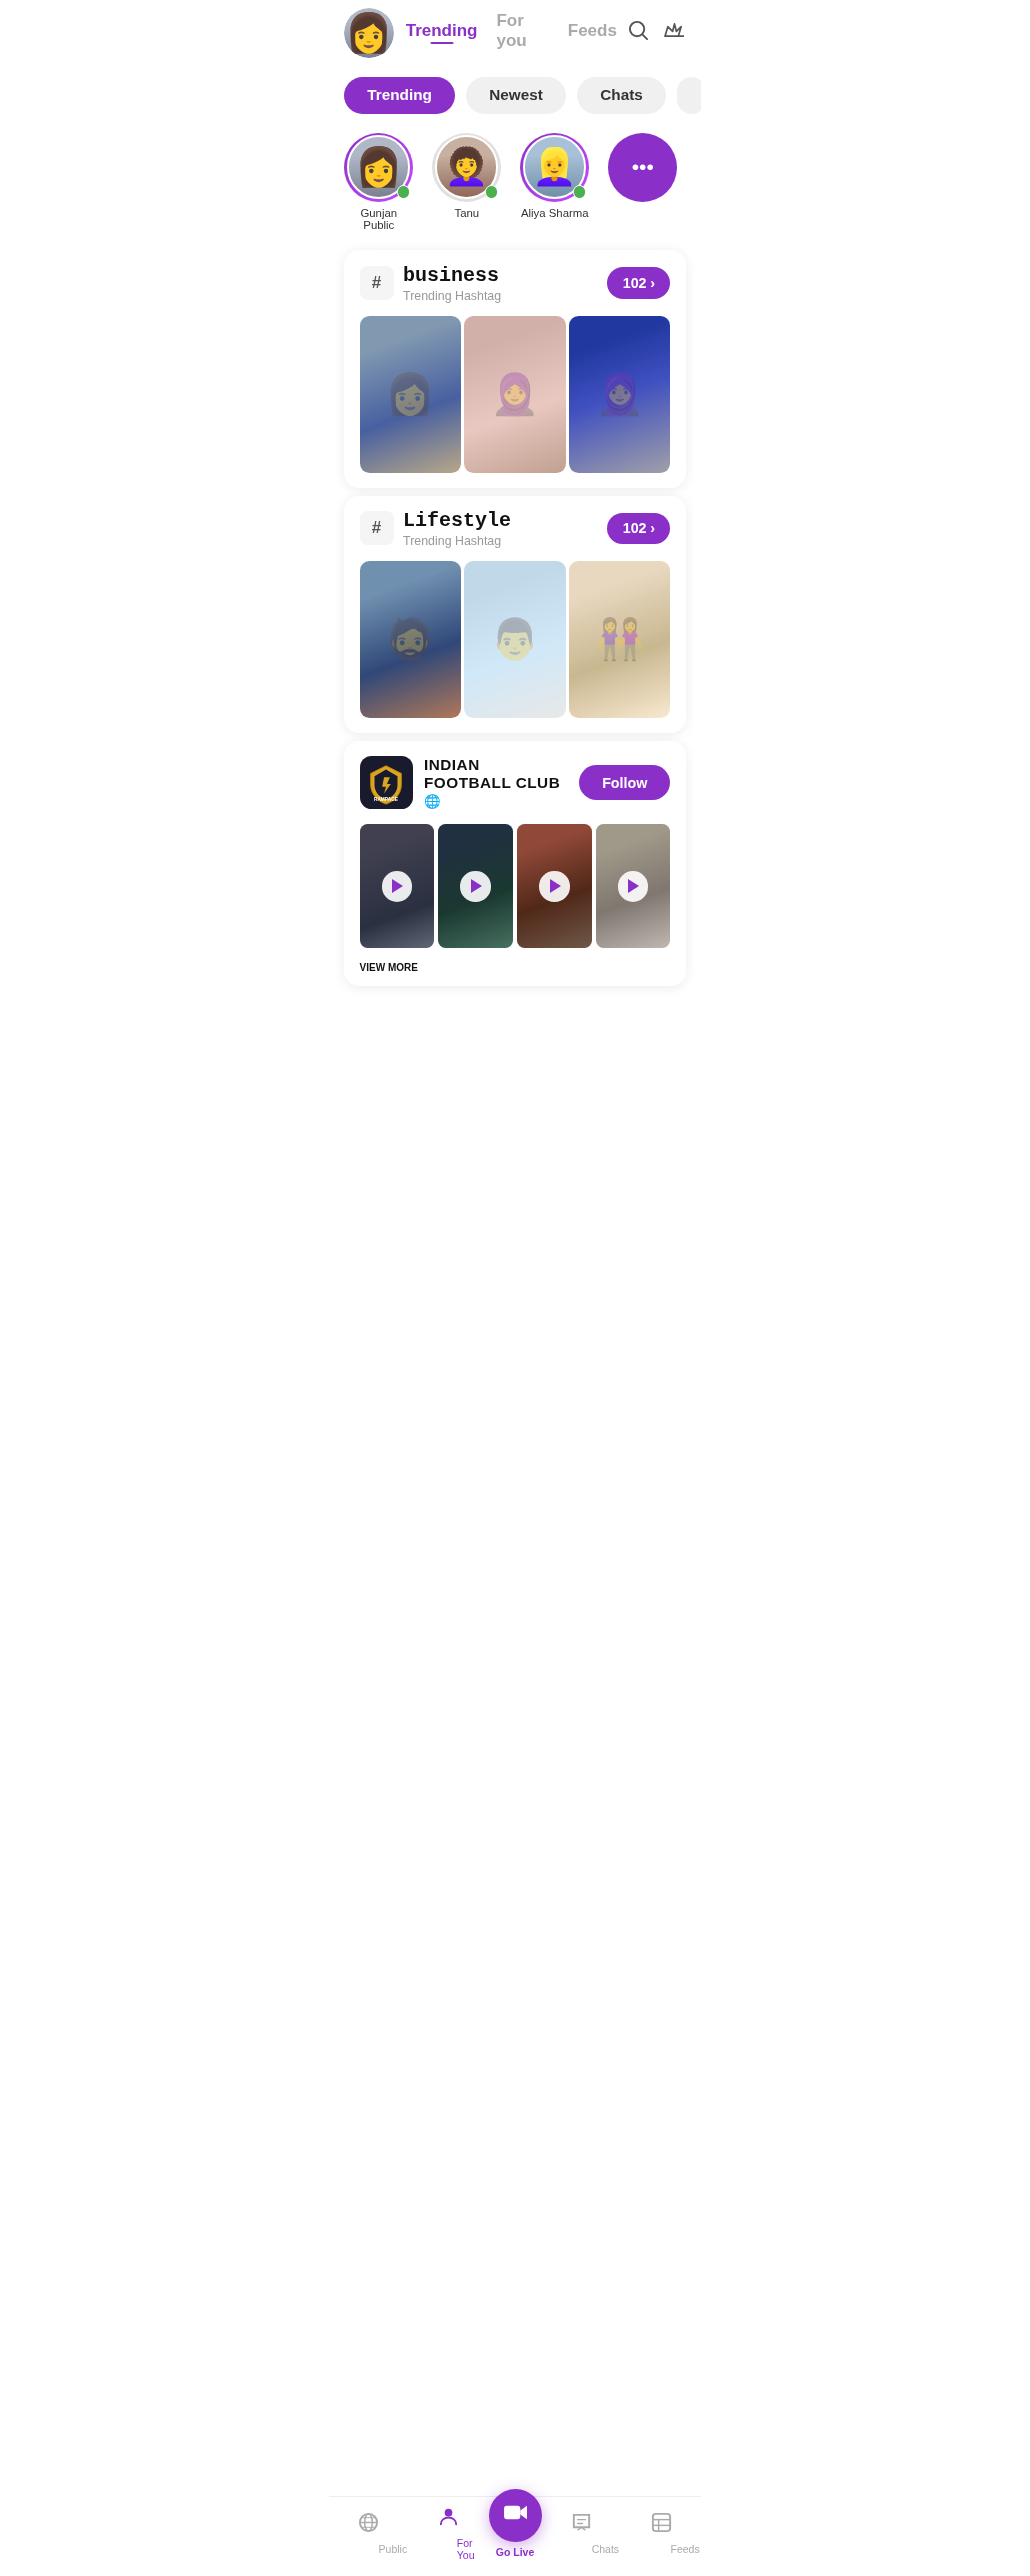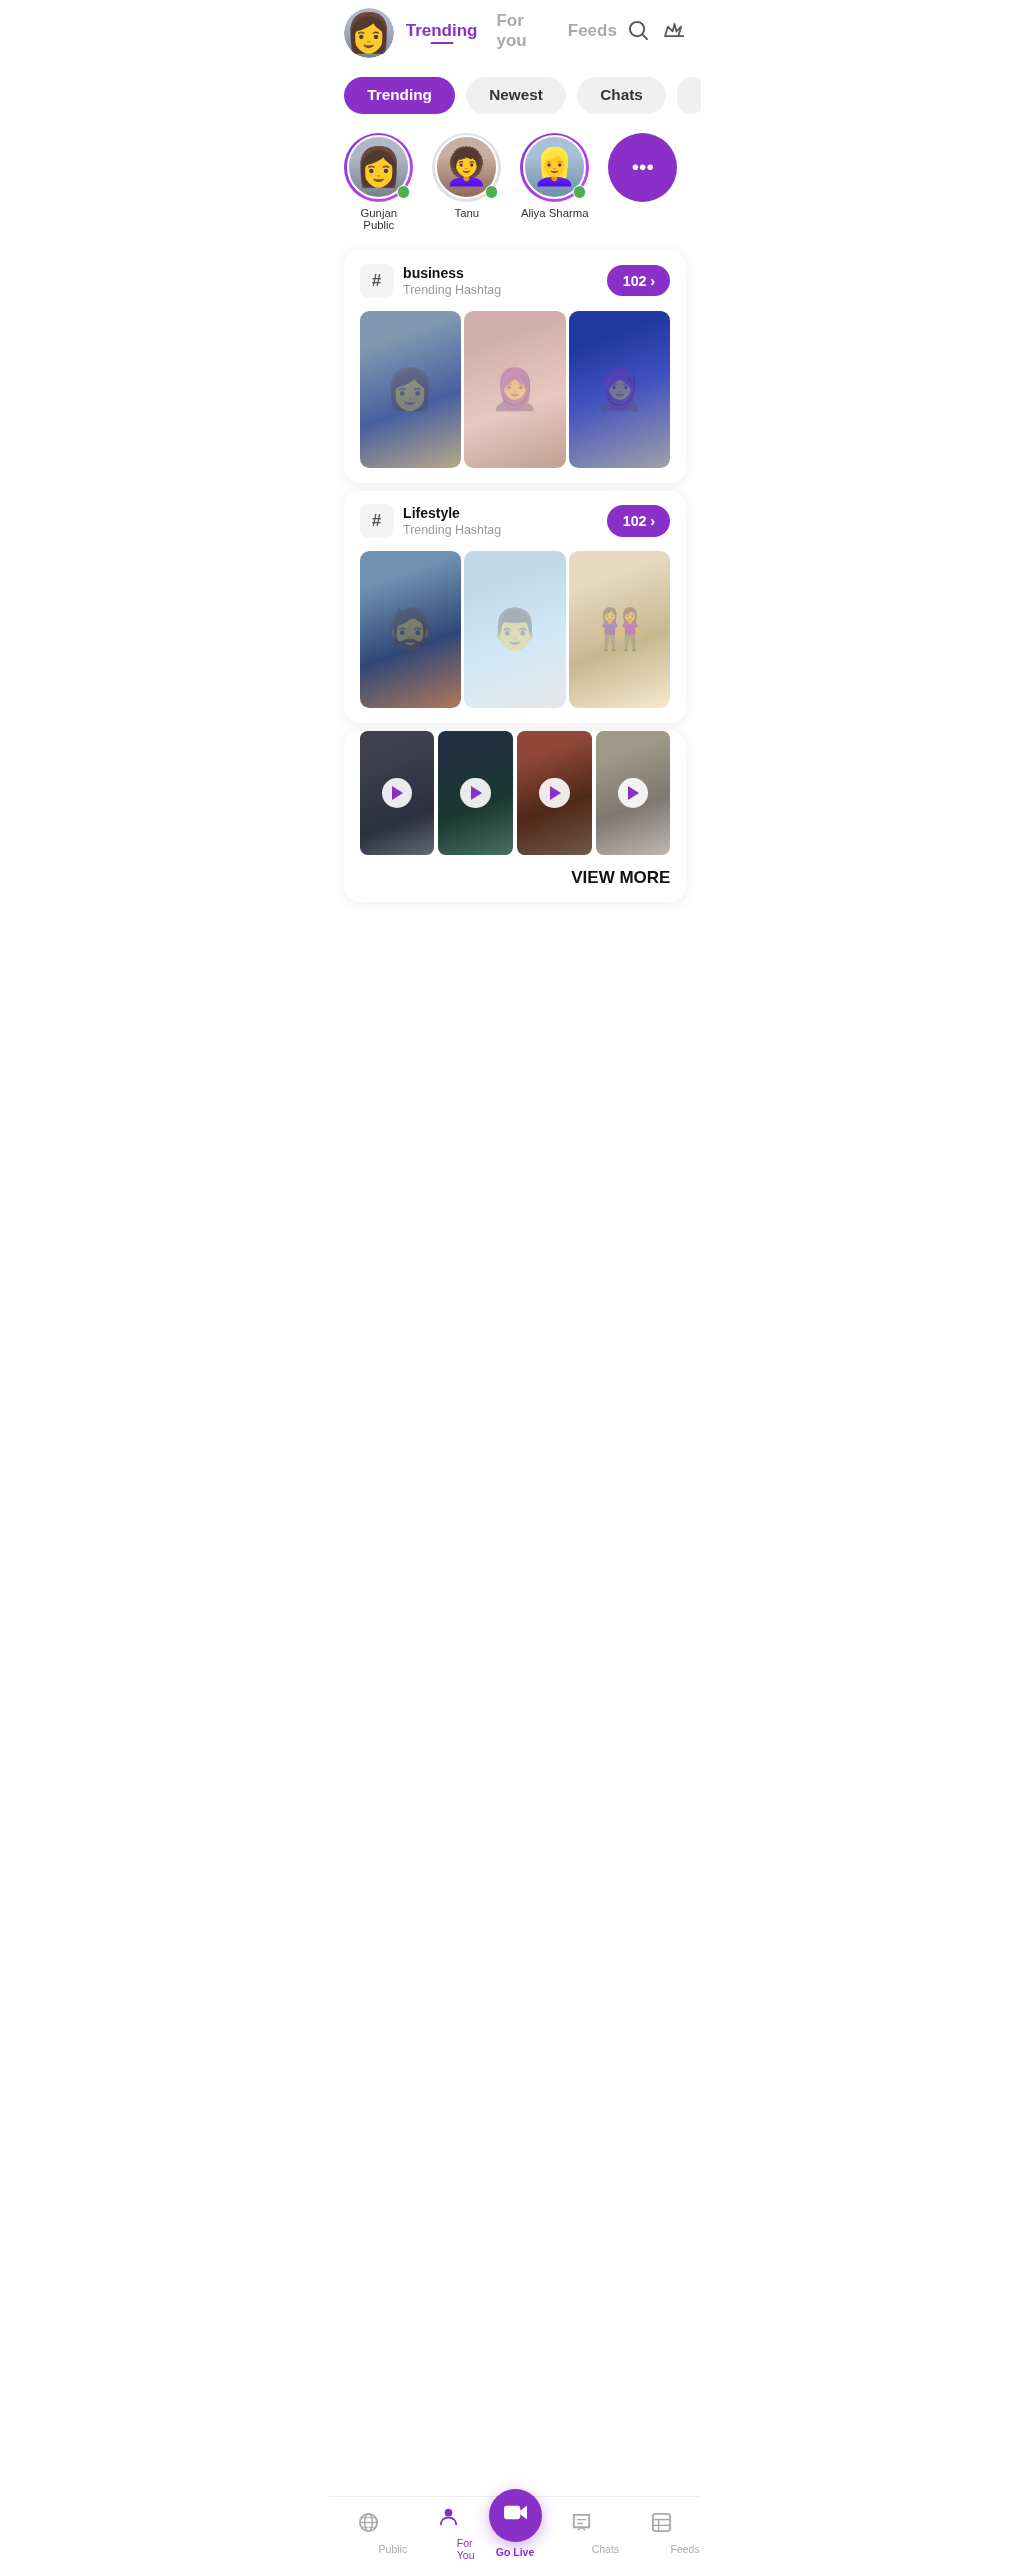--- a/index.html
+++ b/index.html
@@ -296,23 +296,24 @@
       background: #f5f5f5;
       border-radius: 7.6px;
       display: flex;
       align-items: center;
       justify-content: center;
       font-size: 17px;
       font-weight: 700;
       color: #555;
     }
     .card-title {
-      font-size: 14px;
+      font-size: 20px;
       font-weight: 700;
       color: #111;
+      font-family: Liberation Mono, monospace;
     }
     .card-subtitle {
       font-size: 12.4px;
       color: #999;
       margin-top: 1.9px;
     }
     .count-badge {
       background: #8B2FC9;
       color: #fff;
       border-radius: 48px;
@@ -437,25 +438,24 @@
       border-left: 11.4px solid #8B2FC9;
       margin-left: 1.9px;
     }
     .video-bg-1 { background: linear-gradient(160deg, #404050 20%, #2a3040 70%, #606878 100%); }
     .video-bg-2 { background: linear-gradient(160deg, #203040 20%, #1a3830 60%, #487060 100%); }
     .video-bg-3 { background: linear-gradient(160deg, #904838 20%, #502818 60%, #705848 100%); }
     .video-bg-4 { background: linear-gradient(160deg, #a09888 20%, #807870 60%, #c0b8b0 100%); }
 
     .view-more {
       padding: 13.4px 15.3px;
-      font-size: 17px;
+      font-size: 10px;
       font-weight: 700;
       color: #111;
       cursor: pointer;
-      text-align: right;
     }
 
     
     .bottom-nav {
       position: fixed;
       bottom: 0;
       left: 50%;
       transform: translateX(-50%);
       width: 372px;
       background: #fff;
@@ -636,20 +636,42 @@
       <div class="card-img photo-man-white">
         <div class="img-placeholder" style="font-size:40px; filter:opacity(0.3)">👨</div>
       </div>
       <div class="card-img photo-girls-friends">
         <div class="img-placeholder" style="font-size:40px; filter:opacity(0.3)">👭</div>
       </div>
     </div>
   </div>
 
   <div class="club-card">
+    <div class="club-header">
+      <div class="windy-city-logo">
+        <svg width="46" height="46" viewBox="0 0 48 48" fill="none">
+          <rect width="48" height="48" rx="10" fill="#1a1a2e"></rect>
+
+          <path d="M24 6L8 14v12c0 9 7 17 16 20 9-3 16-11 16-20V14L24 6z" fill="#DAA520" stroke="#B8860B" stroke-width="1"></path>
+
+          <path d="M24 10L12 17v9c0 7 5 13 12 15 7-2 12-8 12-15V17L24 10z" fill="#1a1a2e"></path>
+
+          <path d="M22 18h6l-3 7h4l-7 10 2-7h-4l2-10z" fill="#DAA520"></path>
+
+          <text x="24" y="43" font-size="5" fill="#fff" text-anchor="middle" font-weight="bold" font-family="Arial">RAMPAGE</text>
+        </svg>
+      </div>
+      <div class="club-info">
+        <div class="club-name">INDIAN FOOTBALL CLUB</div>
+        <div class="club-type">
+          <span>🌐</span>
+        </div>
+      </div>
+      <button class="follow-btn">Follow</button>
+    </div>
     <div class="video-grid">
       <div class="video-thumb video-bg-1">
         <div class="play-btn">
           <div class="play-triangle"></div>
         </div>
       </div>
       <div class="video-thumb video-bg-2">
         <div class="play-btn">
           <div class="play-triangle"></div>
         </div>

